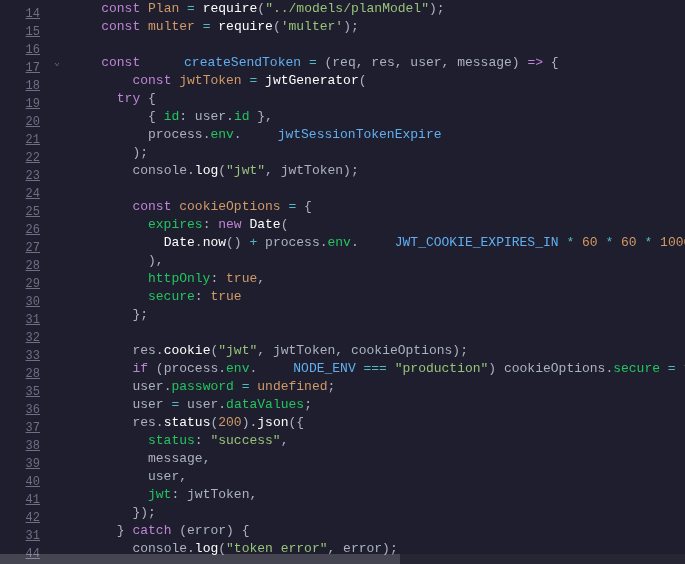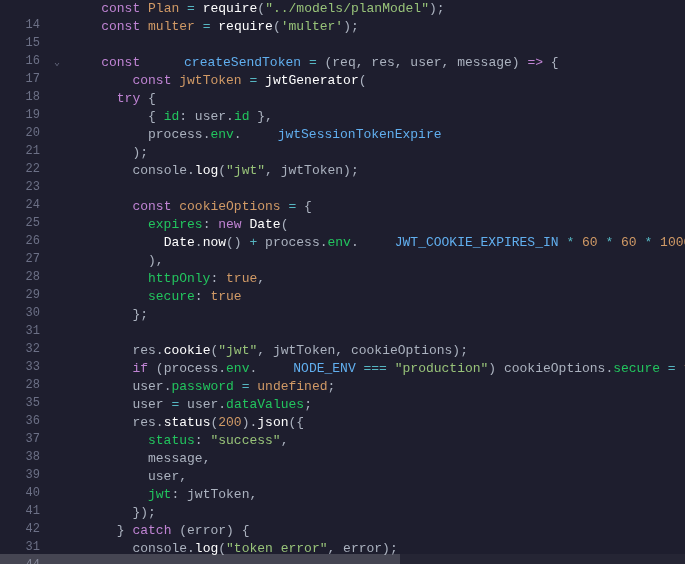--- a/index.html
+++ b/index.html
@@ -13,24 +13,25 @@
       color: #cdd6f4;
     }
     .editor {
       display: flex;
       height: 100%;
     }
     .gutter {
       background: #1e1e2e;
       color: #6c7086;
       text-align: right;
-      padding: 16px 8px 0 10px;
+      padding: 5px 8px 0 10px;
       user-select: none;
       width: 48px;
       flex-shrink: 0;
+      text-decoration: underline;
     }
     .line-num {
       height: 18px;
       line-height: 18px;
       font-size: 12px;
     }
     .fold-col {
       width: 18px;
       flex-shrink: 0;
       color: #6c7086;

